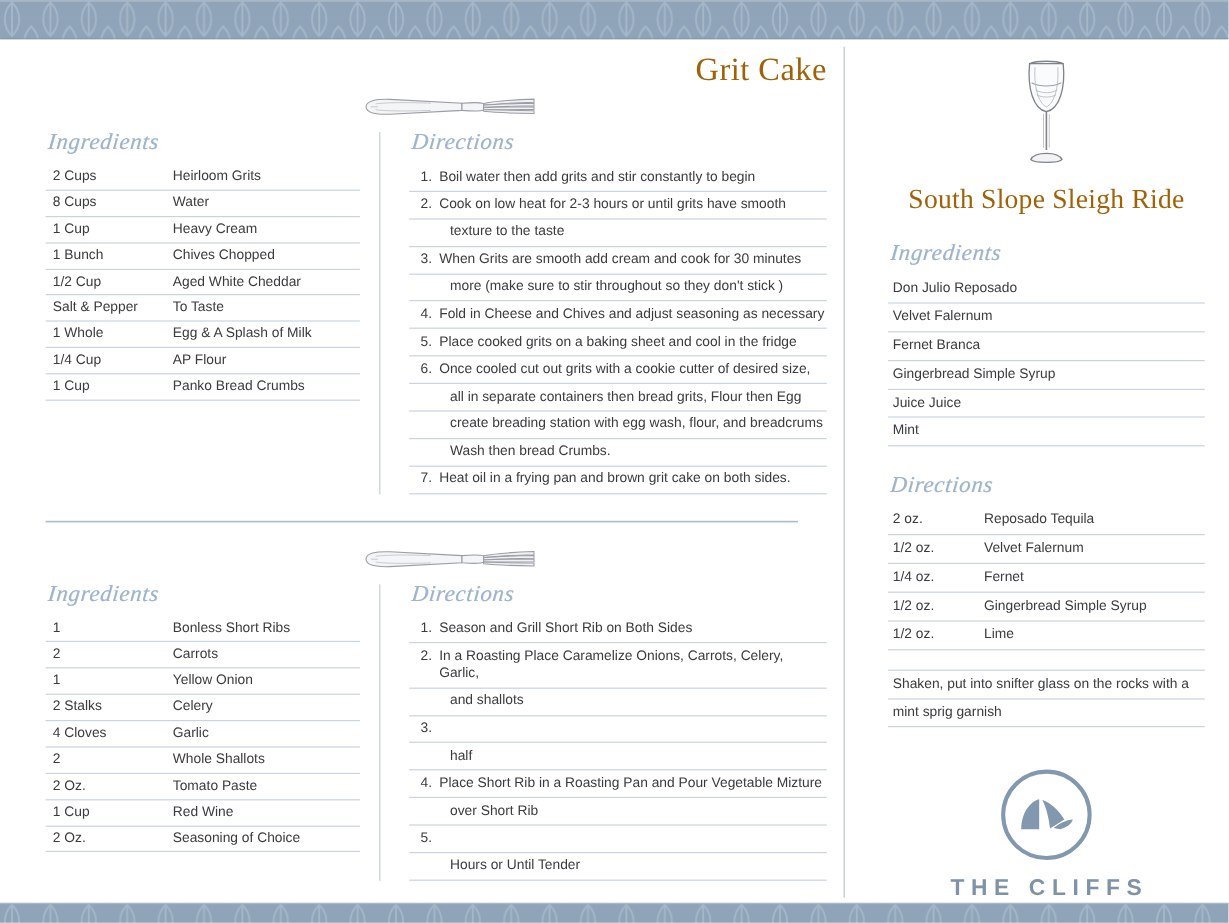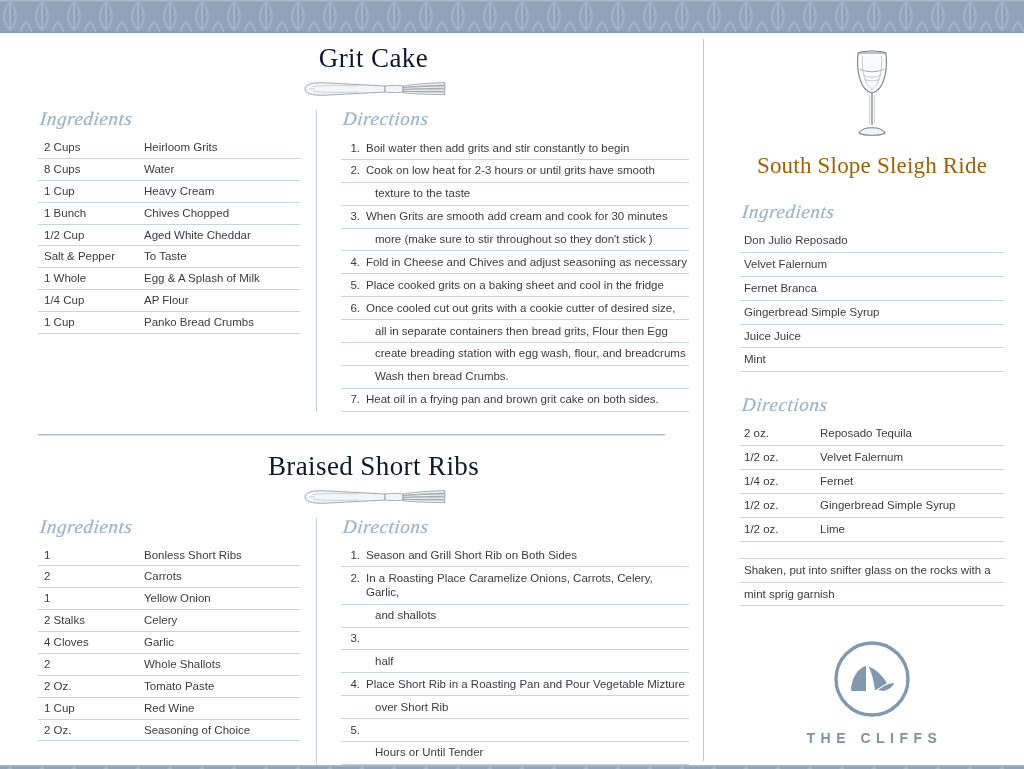--- a/index.html
+++ b/index.html
@@ -63,25 +63,25 @@
 
   
   .recipe {
     position: relative;
     padding: 0 14px 0 38px;
   }
   .recipe-1 { padding-top: 10px; }
   .recipe-2 { padding-top: 16px; }
 
   .recipe-title {
-    text-align: center;
+    text-align: right;
     font-family: "Liberation Serif", serif;
     font-size: 27px;
     font-weight: 400;
-    color: #0f172a;
+    color: #a16207;
     letter-spacing: 0.4px;
     margin: 0;
     padding-left: 20px;
   }
 
   .fork-wrap {
     display: flex;
     justify-content: center;
     margin-top: 2px;
     margin-bottom: 6px;
@@ -225,21 +225,21 @@
   .logo-wrap {
     margin-top: 32px;
     display: flex;
     flex-direction: column;
     align-items: center;
   }
   .logo-wrap svg { display: block; }
   .logo-text {
     margin-top: 10px;
     font-family: "Liberation Sans", sans-serif;
-    font-size: 14px;
+    font-size: 19px;
     letter-spacing: 5.5px;
     color: #7e92a8;
     font-weight: 700;
     padding-left: 5px;
   }
 </style>
 </head>
 <body>
 
 <div class="page">
@@ -393,21 +393,20 @@
                   <span class="txt">Heat oil in a frying pan and brown grit cake on both sides.</span>
                 </div>
             </div>
           </div>
         </div>
       </div>
 
       <div class="recipe-divider"></div>
 
       <div class="recipe recipe-2">
-        <h1 class="recipe-title">Braised Short Ribs</h1>
 
         <div class="fork-wrap">
           <svg width="150" height="26" viewBox="0 0 150 26">
             <g stroke="#9a9da3" stroke-width="0.9" fill="#f4f5f7">
               <path d="M6 13 C 6 8, 14 6.4, 26 6.8 L 86 10 L 86 16 L 26 19.2 C 14 19.6, 6 18, 6 13 Z"></path>
               <path d="M86 10 C 96 9.2, 101 9, 104 10.4 L 104 15.6 C 101 17, 96 16.8, 86 16 Z"></path>
             </g>
             <g stroke="#9a9da3" stroke-width="0.85" fill="#f0f1f4">
               <path d="M104 10.2 C 112 8.6, 122 7.4, 146 6.6 L 146 9.2 C 124 9.8, 113 10.6, 104 11.6 Z"></path>
               <path d="M104 11.8 C 112 11, 122 10.4, 146 10.0 L 146 12.2 C 124 12.6, 113 13, 104 13.4 Z"></path>

